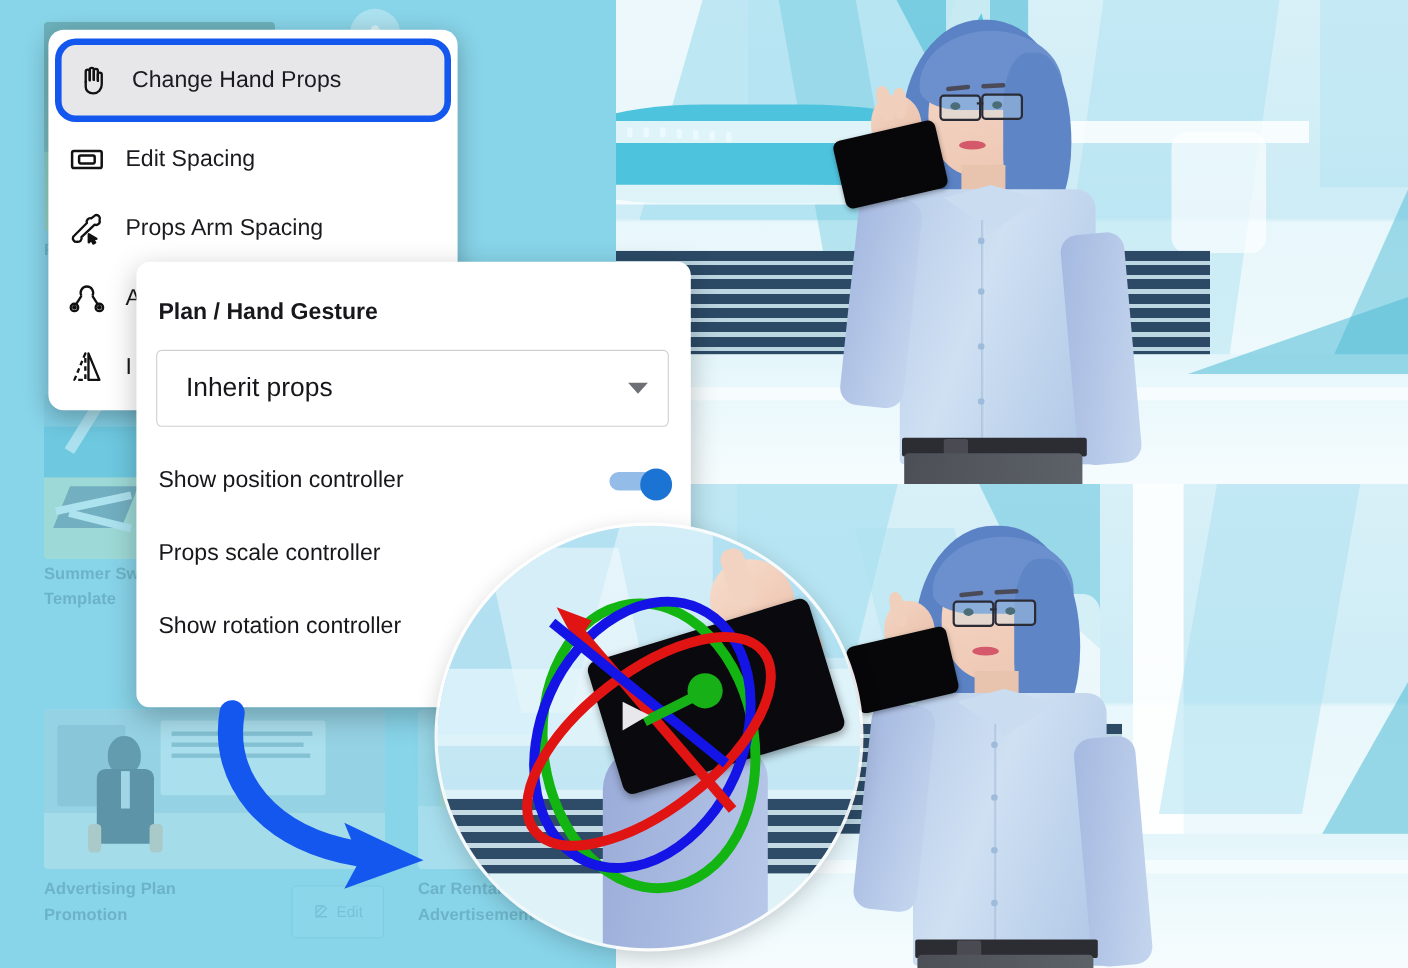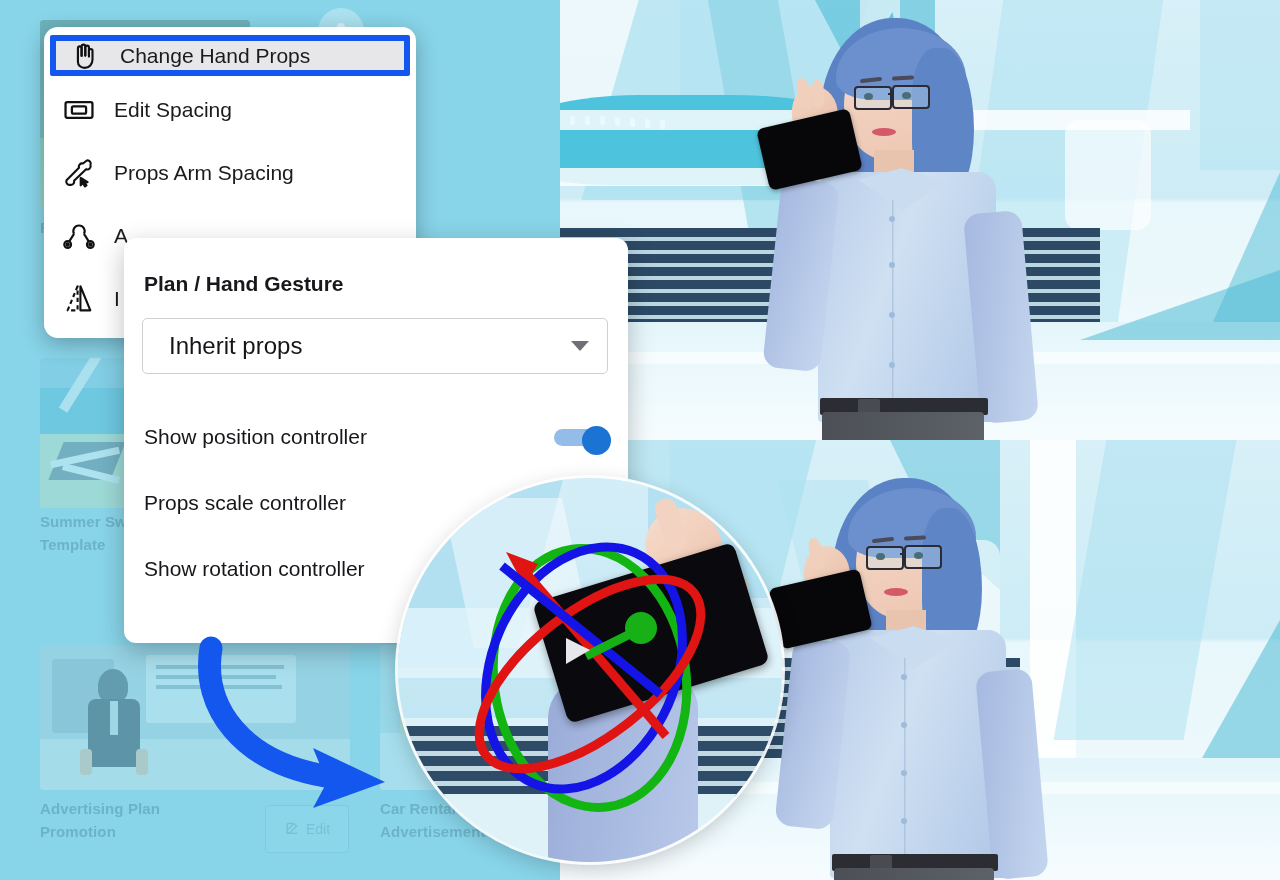--- a/index.html
+++ b/index.html
@@ -218,23 +218,23 @@
     color: #1b1b1f;
     white-space: nowrap;
   }
   .mi-icon {
     width: 42px; height: 40px;
     flex: 0 0 42px;
     display: flex; align-items: center; justify-content: center;
   }
   .mi.selected {
     margin: 2px 6px;
-    height: 41px;
+    height: 76px;
     border: 6px solid #1457ef;
-    border-radius: 2px;
+    border-radius: 19px;
     background: #e7e7e9;
     padding: 0 8px;
   }
   .mi.selected .mi-label { font-weight: 400; }
 
   
   #props-panel {
     position: absolute;
     left: 124px; top: 238px;
     width: 504px; height: 405px;
@@ -247,21 +247,21 @@
   #props-title {
     position: absolute;
     left: 20px; top: 34px;
     font-size: 21px;
     font-weight: bold;
     color: #18181c;
   }
   #props-select {
     position: absolute;
     left: 18px; top: 80px;
-    width: 466px; height: 56px;
+    width: 466px; height: 70px;
     box-sizing: border-box;
     border: 1px solid #cfcfd4;
     border-radius: 5px;
     display: flex; align-items: center;
     padding: 0 18px 0 26px;
     background: #fff;
   }
   #props-select .sel-value {
     font-size: 24px;
     color: #16161a;

